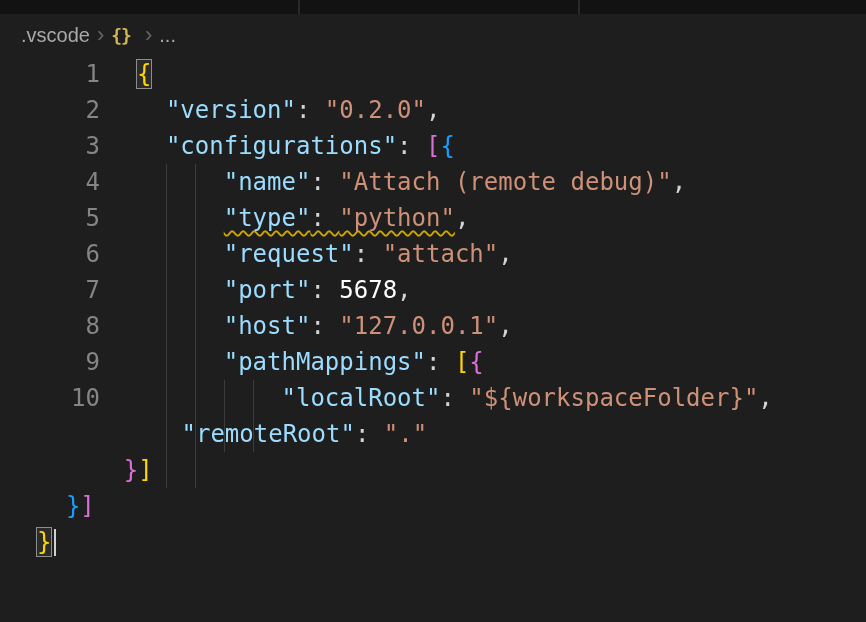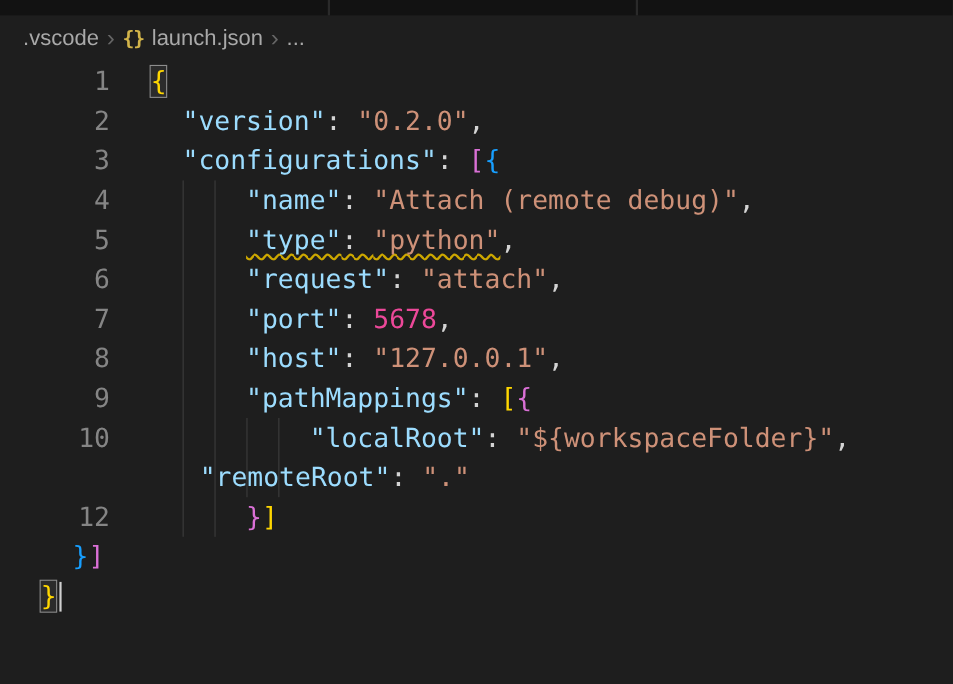--- a/index.html
+++ b/index.html
@@ -24,21 +24,21 @@
   .editor { position:relative; font-family:"DejaVu Sans Mono",monospace;
     font-size:24px; line-height:36px; color:#d4d4d4; }
   .code-line { display:flex; height:36px; }
   .line-number { width:100px; text-align:right; color:#858585; flex-shrink:0; }
   .line-number.active { color:#c6c6c6; }
   .line-code { margin-left:37px; white-space:pre; }
 
   
   .key  { color:#9cdcfe; }
   .str  { color:#ce9178; }
-  .num  { color:#ec4899; }
+  .num  { color:#ffffff; }
   .punc { color:#d4d4d4; }
   .ws   { color:#d4d4d4; }
   .b1   { color:#ffd700; }
   .b2   { color:#da70d6; }
   .b3   { color:#179fff; }
 
   
   .sq { text-decoration-line:underline; text-decoration-style:wavy;
     text-decoration-color:#cca700; text-decoration-thickness:1.5px;
     text-underline-offset:4px; -webkit-text-decoration-skip:none; text-decoration-skip-ink:none; }
@@ -66,21 +66,20 @@
 
   <div class="tab-strip">
     <div class="tab-sep sep1"></div>
     <div class="tab-sep sep2"></div>
   </div>
 
   <div class="breadcrumbs">
     <span class="crumb">.vscode</span>
     <span class="chev">›</span>
     <span class="json-icon">{}</span>
-    <span class="crumb">launch.json</span>
     <span class="chev">›</span>
     <span class="crumb">...</span>
   </div>
 
   <div class="editor">
     <div class="guides">
       <div class="guide g1"></div>
       <div class="guide g2"></div>
       <div class="guide g3"></div>
       <div class="guide g4"></div>
@@ -123,21 +122,20 @@
           <span class="line-code"><span class="tok ws">      </span><span class="tok key">"pathMappings"</span><span class="tok punc">: </span><span class="tok b1">[</span><span class="tok b2">{</span></span>
         </div>
         <div class="code-line">
           <span class="line-number">10</span>
           <span class="line-code"><span class="tok ws">          </span><span class="tok key">"localRoot"</span><span class="tok punc">: </span><span class="tok str">"${workspaceFolder}"</span><span class="tok punc">,</span></span>
         </div>
         <div class="code-line">
           <span class="line-code"><span class="tok ws">          </span><span class="tok key">"remoteRoot"</span><span class="tok punc">: </span><span class="tok str">"."</span></span>
         </div>
         <div class="code-line">
-          <span class="line-number">12</span>
           <span class="line-code"><span class="tok ws">      </span><span class="tok b2">}</span><span class="tok b1">]</span></span>
         </div>
         <div class="code-line">
           <span class="line-code"><span class="tok ws">  </span><span class="tok b3">}</span><span class="tok b2">]</span></span>
         </div>
         <div class="code-line active">
           <span class="line-code"><span class="tok b1 match">}</span><span class="cursor"></span></span>
         </div>
       </div>
   </div>

